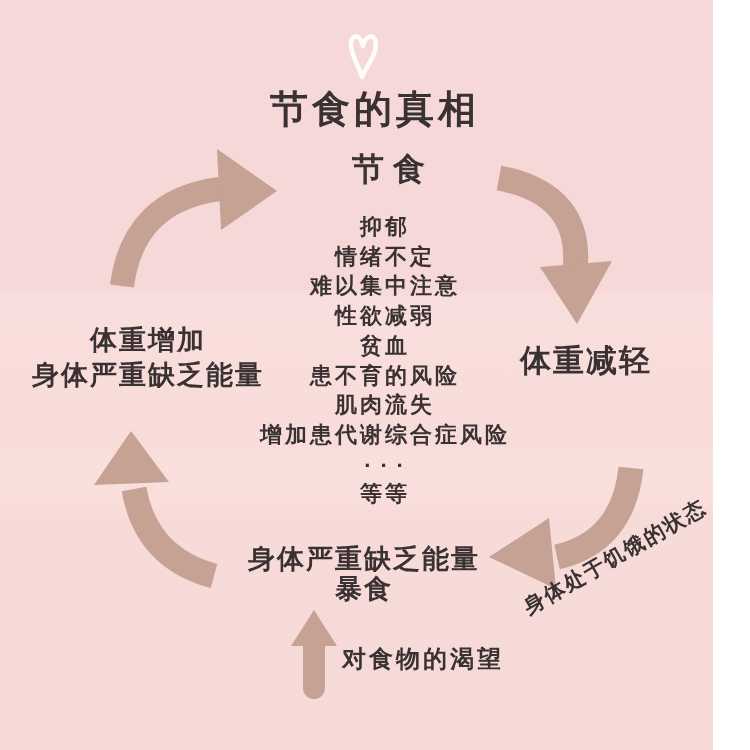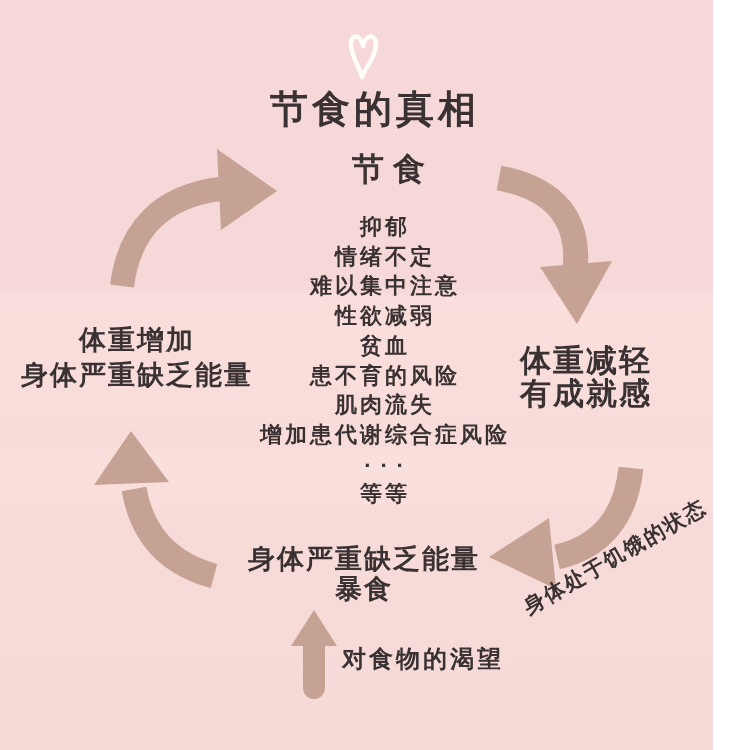--- a/index.html
+++ b/index.html
@@ -15,21 +15,21 @@
       #f7dbd9 68.5%, #f6dad8 100%);
     color:var(--color-text,#393132);
   }
   .art{position:absolute;left:0;top:0;width:750px;height:750px;}
   .txt{position:absolute;font-weight:bold;white-space:nowrap;color:var(--color-text,#393132);}
   .title{left:0;top:84px;width:750px;text-align:center;font-size:38px;letter-spacing:4px;}
   .node-top{left:18px;top:148px;width:750px;text-align:center;font-size:32px;letter-spacing:9px;}
   .effects{position:absolute;left:10px;top:214px;width:750px;text-align:center;
            font-weight:bold;font-size:22px;letter-spacing:3px;line-height:29.7px;}
   .effects div{white-space:nowrap;}
-  .node-left{left:12px;top:325px;width:250px;text-align:center;font-size:27px;letter-spacing:2px;line-height:35px;}
+  .node-left{left:23px;top:325px;width:250px;text-align:center;font-size:27px;letter-spacing:2px;line-height:35px;}
   .node-right{left:466px;top:346px;width:240px;text-align:center;font-size:31px;letter-spacing:2px;line-height:33px;}
   .node-bottom{left:0;top:546px;width:728px;text-align:center;font-size:27px;letter-spacing:2px;line-height:30px;}
   .craving{left:342px;top:643px;font-size:24px;letter-spacing:3px;}
   .starvation{left:615px;top:557px;font-size:21px;letter-spacing:2px;
               transform:translate(-50%,-50%) rotate(-30deg);}
 </style>
 </head>
 <body>
 
 <div class="canvas">
@@ -81,21 +81,20 @@
     <div>等等</div>
   </div>
 
   <div class="txt node-left">
     <div>体重增加</div>
     <div>身体严重缺乏能量</div>
   </div>
 
   <div class="txt node-right">
     <div>体重减轻</div>
-    <div>有成就感</div>
   </div>
 
   <div class="txt node-bottom">
     <div>身体严重缺乏能量</div>
     <div>暴食</div>
   </div>
 
   <div class="txt craving">对食物的渴望</div>
 
   <div class="txt starvation">身体处于饥饿的状态</div>

